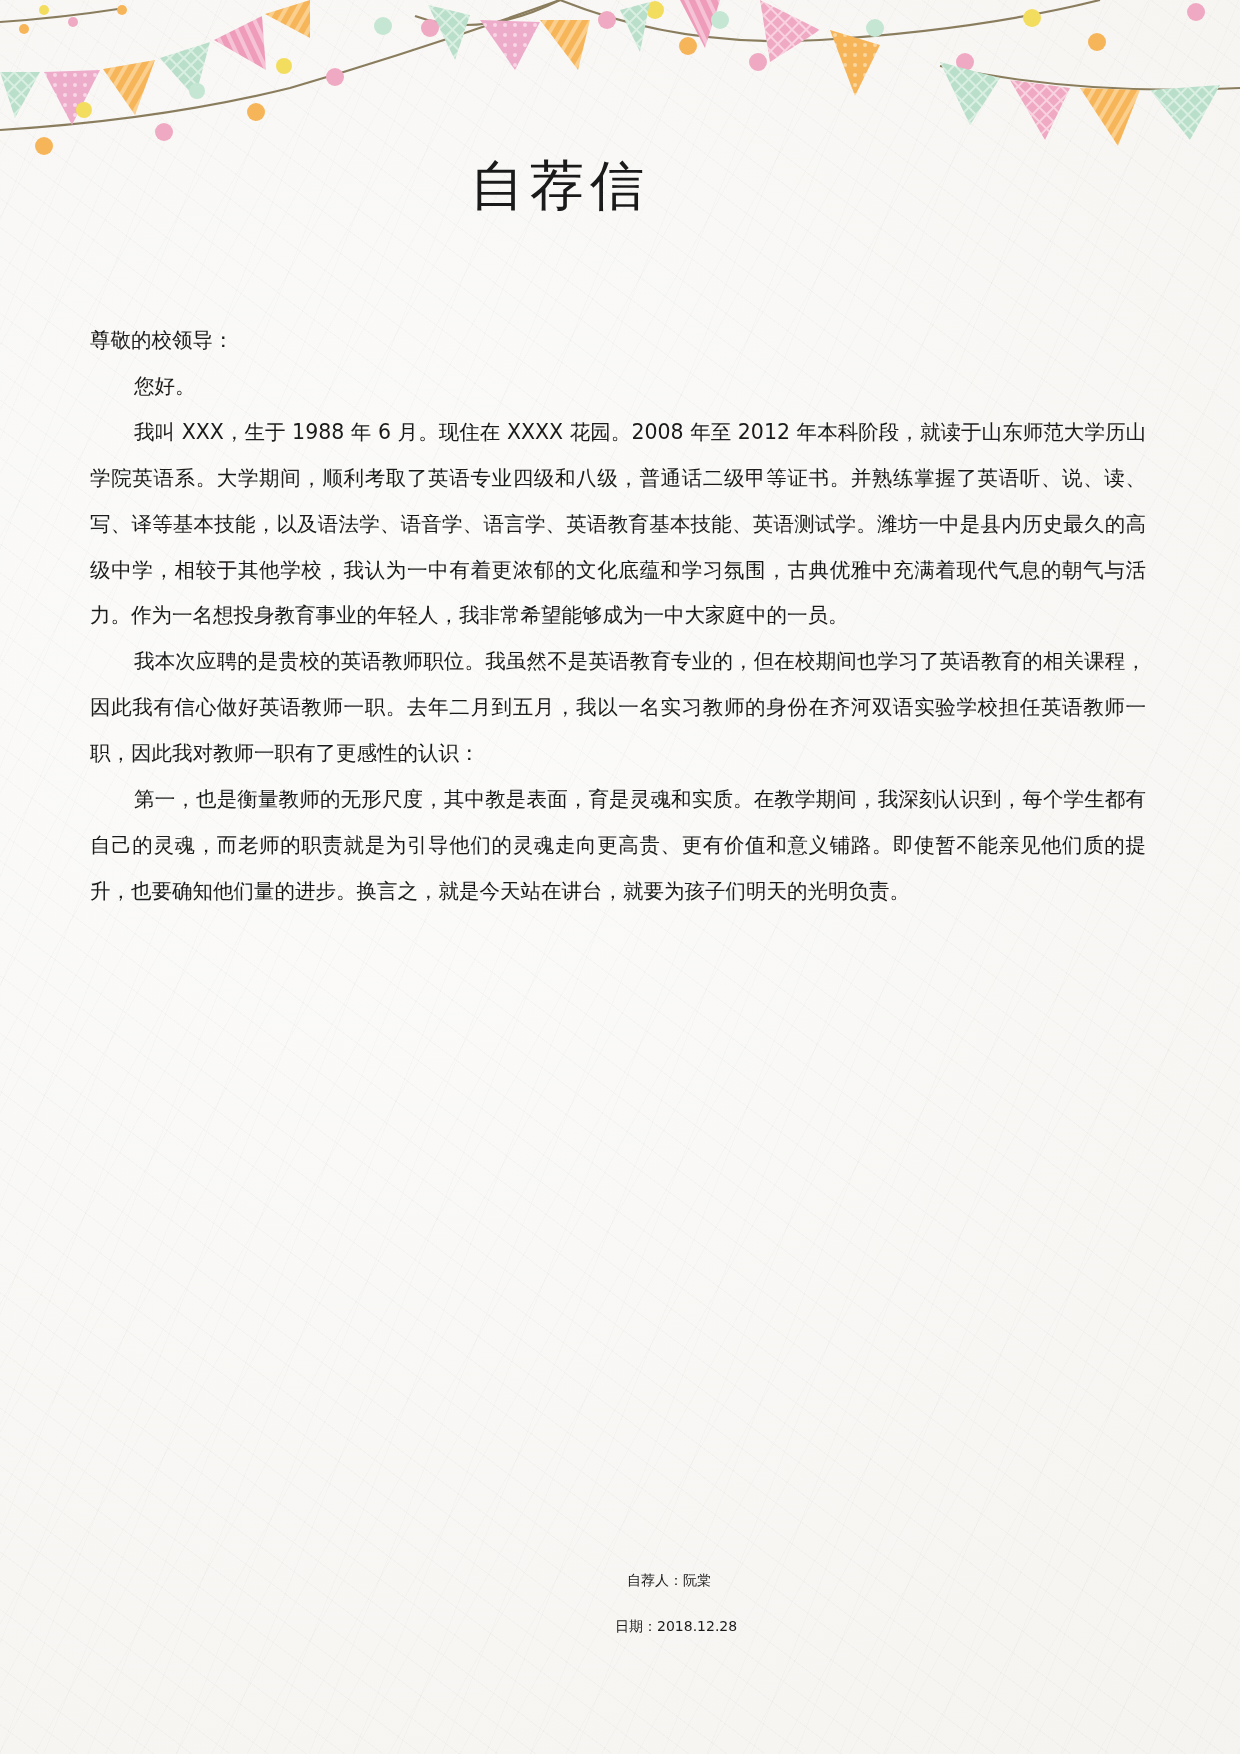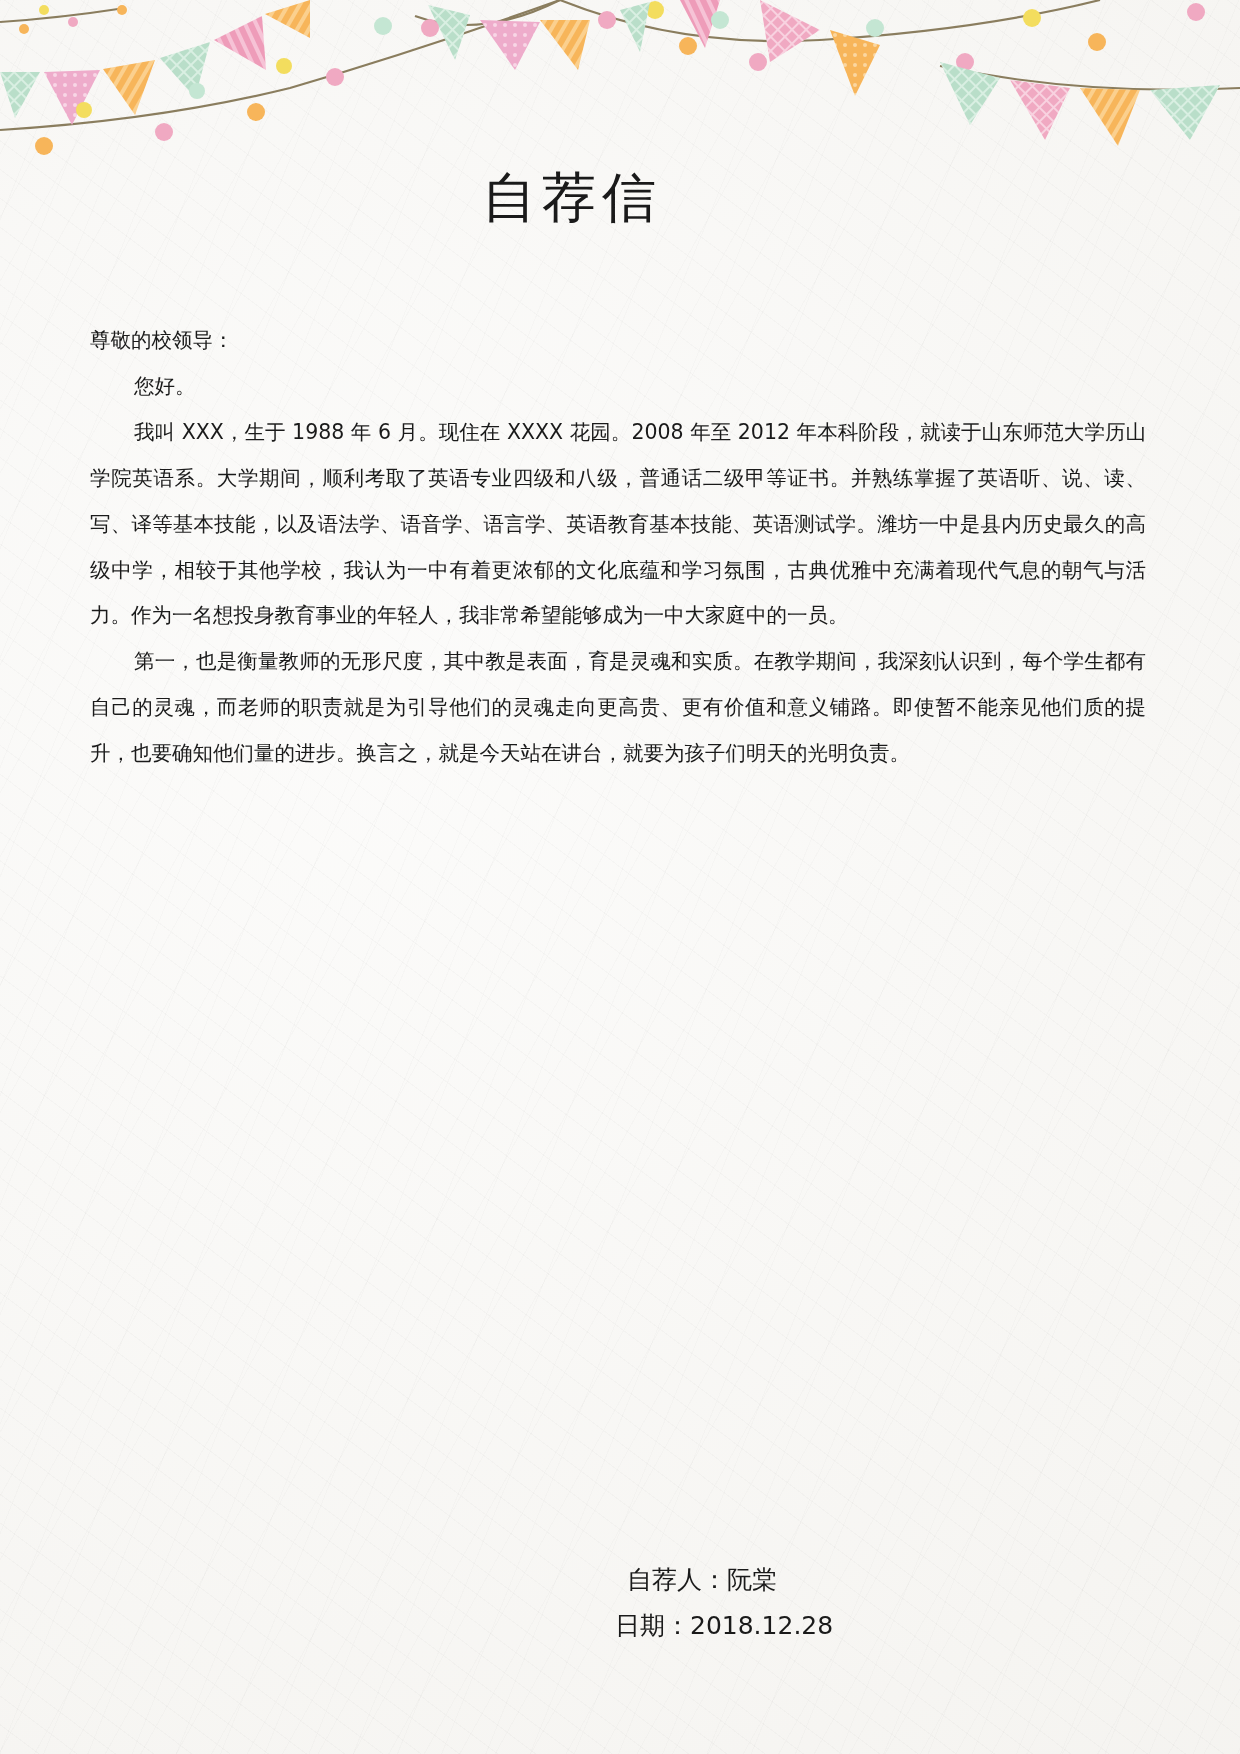--- a/index.html
+++ b/index.html
@@ -14,30 +14,30 @@
       background-image:
         repeating-linear-gradient(37deg, rgba(0,0,0,0.018) 0 1px, transparent 1px 23px),
         repeating-linear-gradient(-61deg, rgba(0,0,0,0.016) 0 1px, transparent 1px 31px),
         repeating-linear-gradient(112deg, rgba(0,0,0,0.014) 0 1px, transparent 1px 41px),
         radial-gradient(circle at 30% 40%, rgba(255,255,255,0.6), rgba(240,238,234,0.3));
     }
     .bunting { position: absolute; left: 0; top: 0; width: 1240px; height: 160px; }
     .title {
       position: absolute; left: 0; width: 1120px; top: 150px;
       text-align: center; font-size: 54px; letter-spacing: 6px; font-weight: normal;
-      margin: 12px;
+      margin: 0;
     }
     .letter {
       position: absolute; left: 90px; top: 318px; width: 1056px;
       font-size: 20.5px; line-height: 45.9px;
     }
     .letter p { margin: 0; text-align: justify; text-justify: inter-character; }
     .indent { text-indent: 44px; }
     .signature {
-      position: absolute; left: 615px; top: 1557px; font-size: 25px; line-height: 46px;
+      position: absolute; left: 615px; top: 1557px; font-size: 14px; line-height: 46px;
     }
     .signature .sig-name { padding-left: 12px; }
   </style>
 </head>
 <body>
 
 <div class="paper-texture"></div>
 
 <svg class="bunting" viewBox="0 0 1240 160" xmlns="http://www.w3.org/2000/svg">
   <defs>
@@ -117,19 +117,20 @@
   <polygon points="1080,88 1140,90 1118,146" fill="url(#stripeO)"></polygon>
   <polygon points="1150,90 1220,85 1190,140" fill="url(#gridG)"></polygon>
 </svg>
 
 <h1 class="title">自荐信</h1>
 
 <div class="letter">
   <p>尊敬的校领导：</p>
   <p class="indent">您好。</p>
   <p class="indent">我叫 XXX，生于 1988 年 6 月。现住在 XXXX 花园。2008 年至 2012 年本科阶段，就读于山东师范大学历山学院英语系。大学期间，顺利考取了英语专业四级和八级，普通话二级甲等证书。并熟练掌握了英语听、说、读、写、译等基本技能，以及语法学、语音学、语言学、英语教育基本技能、英语测试学。潍坊一中是县内历史最久的高级中学，相较于其他学校，我认为一中有着更浓郁的文化底蕴和学习氛围，古典优雅中充满着现代气息的朝气与活力。作为一名想投身教育事业的年轻人，我非常希望能够成为一中大家庭中的一员。</p>
+  <p class="indent">我本次应聘的是贵校的英语教师职位。我虽然不是英语教育专业的，但在校期间也学习了英语教育的相关课程，因此我有信心做好英语教师一职。去年二月到五月，我以一名实习教师的身份在齐河双语实验学校担任英语教师一职，因此我对教师一职有了更感性的认识：</p>
   <p class="indent">第一，也是衡量教师的无形尺度，其中教是表面，育是灵魂和实质。在教学期间，我深刻认识到，每个学生都有自己的灵魂，而老师的职责就是为引导他们的灵魂走向更高贵、更有价值和意义铺路。即使暂不能亲见他们质的提升，也要确知他们量的进步。换言之，就是今天站在讲台，就要为孩子们明天的光明负责。</p>
 </div>
 
 <div class="signature">
   <div class="sig-name">自荐人：阮棠</div>
   <div>日期：2018.12.28</div>
 </div>
 
 </body></html>

